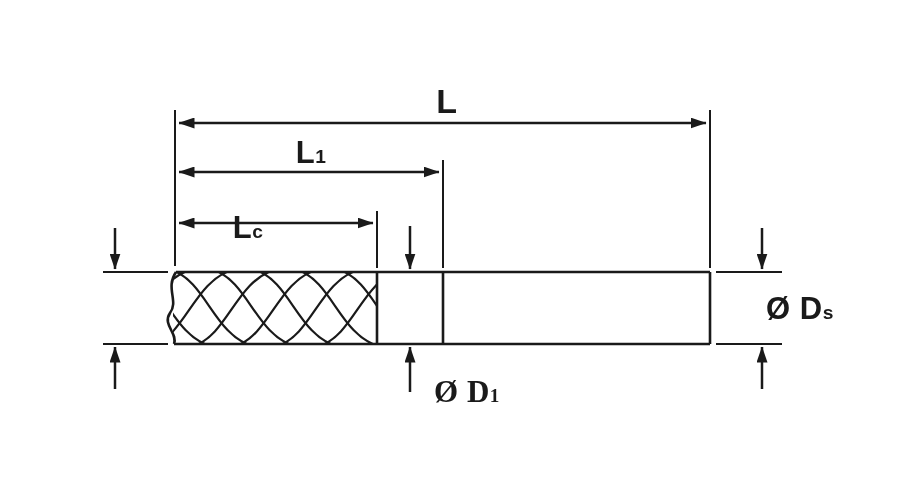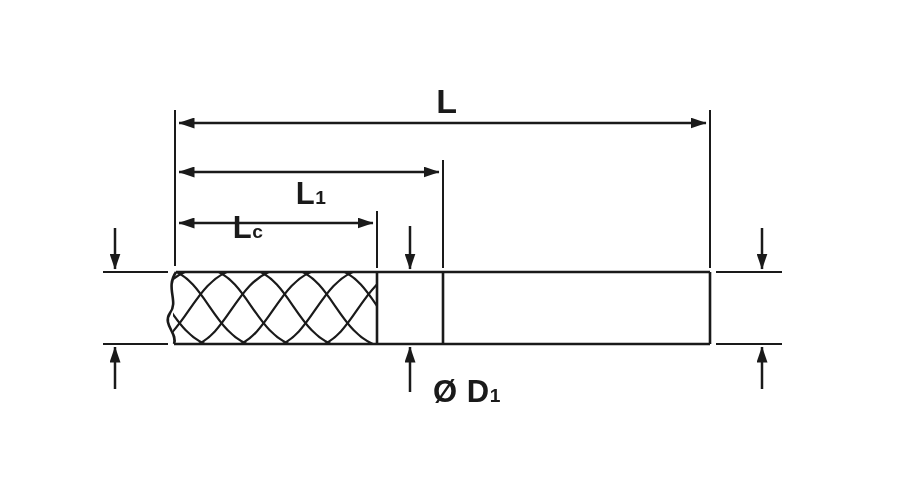--- a/index.html
+++ b/index.html
@@ -109,27 +109,30 @@
       <line x1="410" y1="392" x2="410" y2="347" marker-end="url(#arr)"></line>
       <line x1="762" y1="228" x2="762" y2="269" marker-end="url(#arr)"></line>
       <line x1="762" y1="389" x2="762" y2="347" marker-end="url(#arr)"></line>
     </g>
   </svg>
 
   <div class="dim-label" style="left:447px; top:101px; font-size:34px;">
     <span class="main">L</span><span class="sub"></span>
   </div>
 
-  <div class="dim-label" style="left:311px; top:152px; font-size:31px;margin-top:41px;">
+  <div class="dim-label" style="left:311px; top:152px; font-size:31px;">
     <span class="main">L</span><span class="sub">1</span>
   </div>
 
   <div class="dim-label" style="left:248px; top:204px; font-size:31px;margin-top:23px;">
     <span class="main">L</span><span class="sub">c</span>
   </div>
 
 
-  <div class="dim-label" style="left:467px; top:391px; font-size:31px;">
+  <div class="dim-label" style="left:467px; top:391px; font-size:31px;font-family:Liberation Serif, serif;">
     <span class="main">Ø D</span><span class="sub">1</span>
   </div>
 
+  <div class="dim-label" style="left:800px; top:308px; font-size:31px;">
+    <span class="main">Ø D</span><span class="sub">s</span>
+  </div>
 
 </div>
 
 </body></html>

